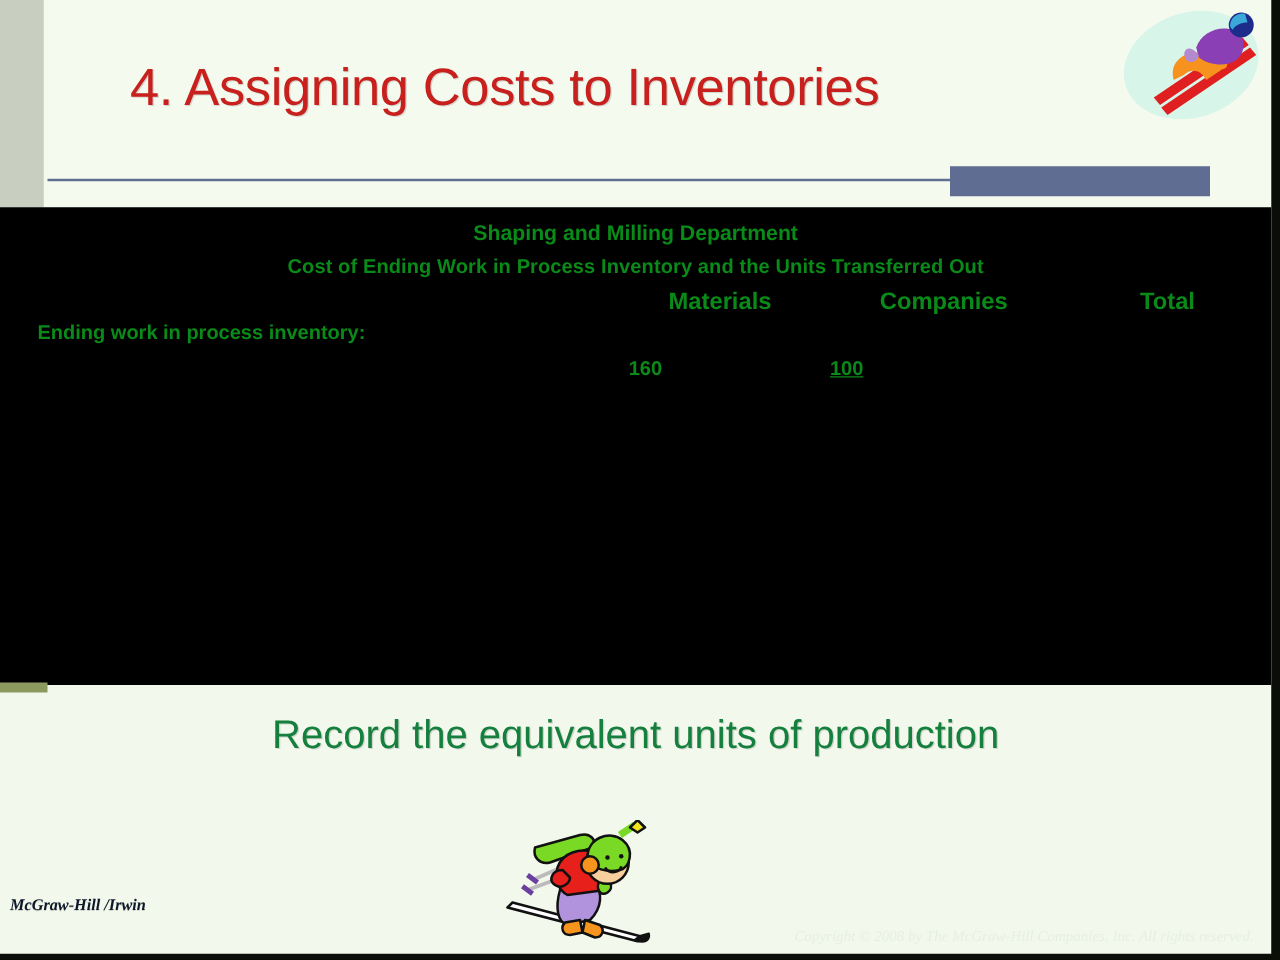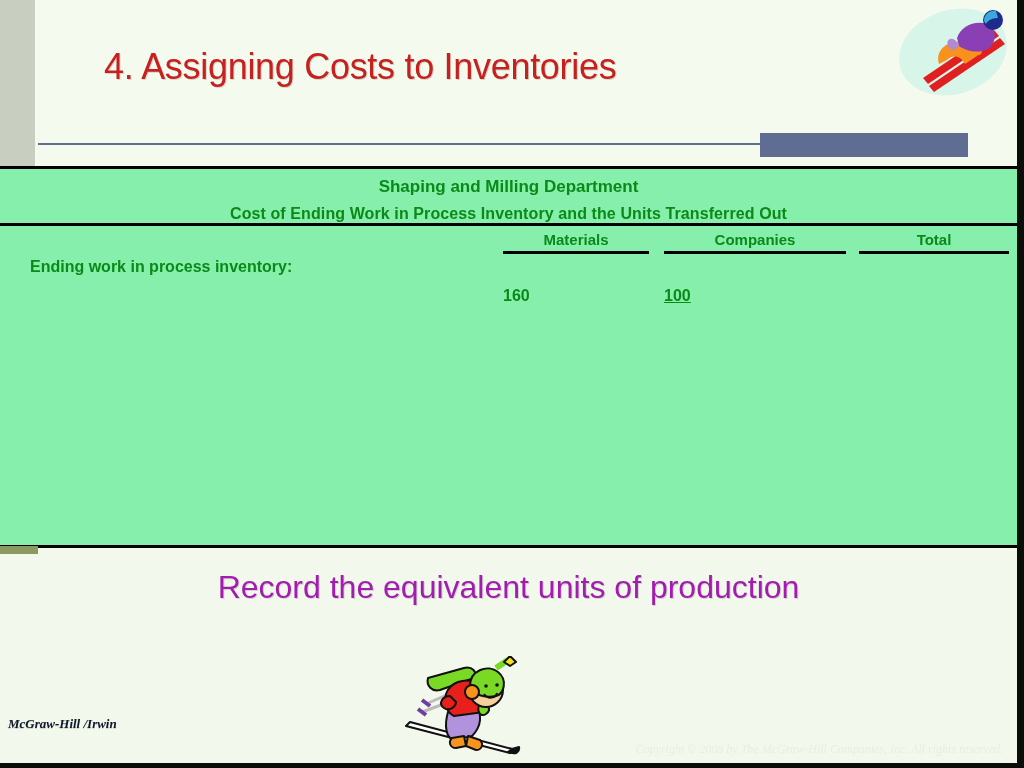--- a/index.html
+++ b/index.html
@@ -31,21 +31,21 @@
   .gray-strip {
     position: absolute;
     left: 0; top: 0;
     width: 35px; height: 166px;
     background: #c8cfc0;
   }
   .slide-title {
     position: absolute;
     left: 104px;
     top: 46px;
-    font-size: 36px;
+    font-size: 42px;
     color: #c8201c;
     font-weight: normal;
     letter-spacing: -0.3px;
     white-space: nowrap;
     text-shadow: 1px 1px 0 rgba(170,170,170,0.45);
   }
   .header-rule {
     position: absolute;
     left: 38px;
     top: 143px;
@@ -69,21 +69,21 @@
     height: 100px;
   }
 
   
   .table-box {
     position: absolute;
     left: 0;
     top: 166px;
     width: 1017px;
     height: 382px;
-    background: #86efac;
+    background: #000000;
     border-top: 3px solid #000000;
     border-bottom: 3px solid #000000;
     box-sizing: border-box;
   }
   .table-title {
     position: absolute;
     left: 0;
     top: 4px;
     width: 1017px;
     text-align: center;
@@ -103,21 +103,21 @@
     width: 1017px;
     height: 3px;
     background: #000000;
   }
 
   .col-head {
     position: absolute;
     top: 62px;
     color: #0a8a18;
     font-weight: bold;
-    font-size: 15px;
+    font-size: 19px;
     text-align: center;
   }
   .col-head .rule {
     margin-top: 3px;
     height: 3px;
     background: #000000;
   }
   .col-materials { left: 503px; width: 146px; }
   .col-conversion { left: 664px; width: 182px; }
   .col-total { left: 859px; width: 150px; }
@@ -153,21 +153,21 @@
   }
 
   
   .caption {
     position: absolute;
     left: 0;
     top: 564px;
     width: 1017px;
     text-align: center;
     font-size: 32px;
-    color: #a21caf;
+    color: #15803d;
     line-height: 47px;
     text-shadow: 1px 1px 0 rgba(160,160,160,0.4);
   }
   .skier-cartoon {
     position: absolute;
     left: 398px;
     top: 656px;
     width: 130px;
     height: 105px;
   }

